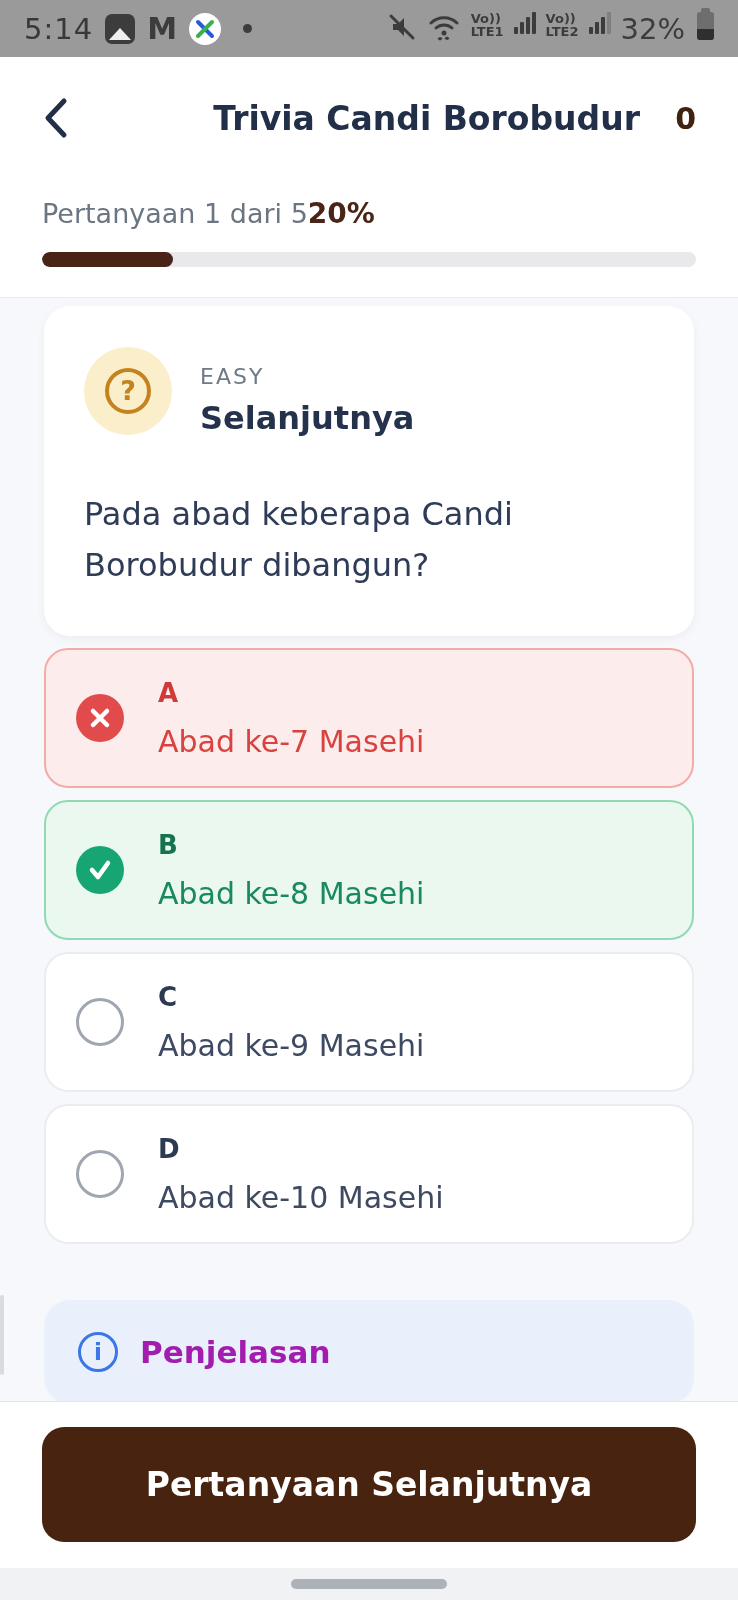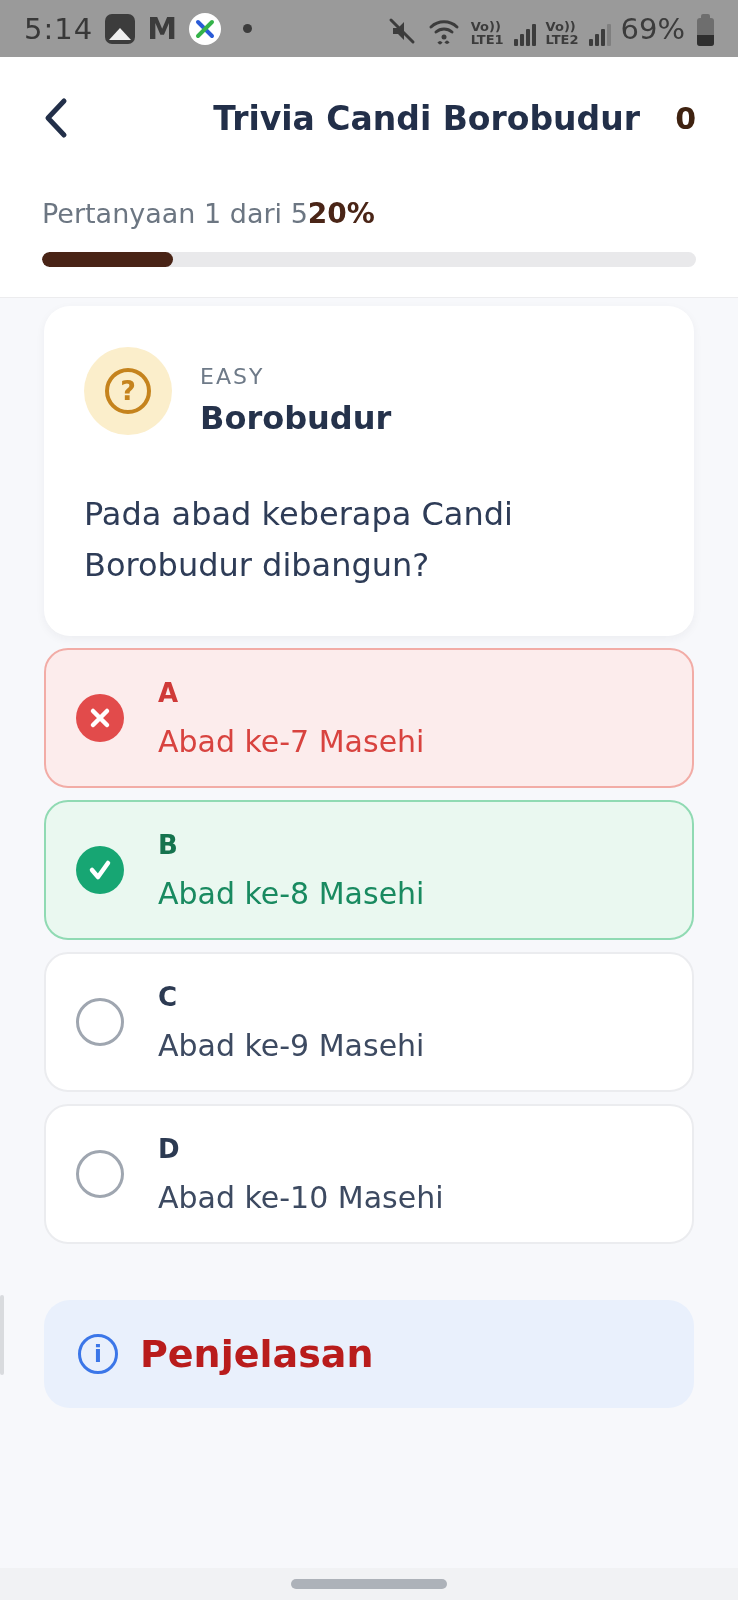--- a/index.html
+++ b/index.html
@@ -4,21 +4,21 @@
 <style>
   * { margin:0; padding:0; box-sizing:border-box; }
   html,body { width:738px; }
   body { font-family:"DejaVu Sans","Liberation Sans",sans-serif; }
 
   .screen { position:relative; width:738px; height:1600px; background:#f7f8fb; overflow:hidden; display:flex; flex-direction:column; }
 
   
   .status-bar { height:57px; background:#9a9a9a; display:flex; align-items:center; padding:7px 24px; flex-shrink:0; }
   .sb-left { display:flex; align-items:center; gap:12px; }
-  .sb-right { margin-left:auto; display:flex; align-items:flex-end; gap:10px; }
+  .sb-right { margin-left:auto; display:flex; align-items:flex-start; gap:10px; }
   .sb-time { font-size:29px; color:#383838; letter-spacing:1px; }
   .sb-icon { display:flex; align-items:center; justify-content:center; }
   .photos-ic { width:30px; height:30px; background:#3c3c3c; border-radius:7px; position:relative; overflow:hidden; }
   .photos-ic::after { content:""; position:absolute; left:4px; bottom:4px; border-left:11px solid transparent; border-right:11px solid transparent; border-bottom:12px solid #f0f0f0; }
   .gmail-ic { font-size:30px; font-weight:700; color:#3c3c3c; line-height:1; }
   .xl-ic { width:32px; height:32px; background:#fff; border-radius:50%; display:flex; align-items:center; justify-content:center; }
   .notif-dot { width:9px; height:9px; border-radius:50%; background:#3c3c3c; margin-left:10px; }
   .net-label { display:flex; flex-direction:column; align-items:flex-start; line-height:1; }
   .net-label span { font-size:13px; color:#3c3c3c; font-weight:600; }
   .bars { display:flex; align-items:flex-end; gap:2px; height:22px; }
@@ -68,21 +68,21 @@
   .option.correct .opt-letter { color:#15734e; }
   .option.correct .opt-text { color:#198a60; }
 
   .option.neutral { background:#fff; border-color:#ebecef; }
   .option.neutral .badge { background:transparent; border:3px solid #9fa6b0; }
   .option.neutral .opt-letter { color:#2c3a52; }
   .option.neutral .opt-text { color:#3d4a61; }
 
   .explanation-card { margin-top:56px; background:#e9f0fc; border-radius:26px; padding:32px 34px; display:flex; align-items:center; gap:22px; cursor:pointer; }
   .info-icon { width:40px; height:40px; border-radius:50%; border:3px solid #3b76e8; color:#3b76e8; font-size:23px; font-weight:600; display:flex; align-items:center; justify-content:center; flex-shrink:0; font-style:normal; }
-  .explanation-label { color:#b91c1c; font-size:38px; font-weight:700; }
+  .explanation-label { color:#a21caf; font-size:31px; font-weight:700; }
 
   .scroll-indicator { position:absolute; left:0; top:1295px; width:4px; height:80px; background:#d9dbde; border-radius:2px; }
 
   
   .footer { position:absolute; left:0; bottom:0; width:100%; }
   .action-bar { background:#fff; border-top:1px solid #e4e4e6; padding:25px 42px 26px; }
   .next-btn { width:100%; height:115px; background:#482310; color:#fff; font-size:33px; font-weight:700; border:none; border-radius:22px; font-family:inherit; cursor:pointer; display:flex; align-items:center; justify-content:center; }
   .gesture-bar { background:#f1f2f4; height:32px; display:flex; align-items:center; justify-content:center; }
   .gesture-pill { width:156px; height:10px; border-radius:6px; background:#adb2b9; }
 </style>
@@ -133,21 +133,21 @@
       <span class="net-label">
         <span>Vo))</span>
         <span>LTE2</span>
       </span>
       <span class="bars">
         <i style="height:7px"></i>
           <i style="height:12px"></i>
           <i style="height:17px"></i>
           <i class="dim" style="height:22px"></i>
       </span>
-      <span class="sb-batt-txt">69%</span>
+      <span class="sb-batt-txt">32%</span>
       <span class="batt"></span>
     </div>
   </div>
 
   <div class="app-header">
     <div class="header-row">
       <span class="back-btn">
         <svg width="26" height="42" viewBox="0 0 26 42">
           <polyline points="22,4 6,21 22,38" fill="none" stroke="#222f49" stroke-width="5" stroke-linecap="round" stroke-linejoin="round"></polyline>
         </svg>
@@ -166,21 +166,21 @@
 
   <div class="content">
 
     <div class="question-card">
       <div class="qc-top">
         <div class="q-icon-wrap">
           <div class="q-icon">?</div>
         </div>
         <div>
           <div class="difficulty">EASY</div>
-          <div class="qc-heading">Borobudur</div>
+          <div class="qc-heading">Selanjutnya</div>
         </div>
       </div>
       <div class="question-text">Pada abad keberapa Candi Borobudur dibangun?</div>
     </div>
 
     <div class="option incorrect">
       <span class="badge">
         <svg width="26" height="26" viewBox="0 0 26 26">
           <path d="M6 6 L20 20 M20 6 L6 20" stroke="#fff" stroke-width="4.5" stroke-linecap="round"></path>
         </svg>
@@ -222,18 +222,21 @@
     <div class="explanation-card">
       <span class="info-icon">i</span>
       <span class="explanation-label">Penjelasan</span>
     </div>
 
   </div>
 
   <div class="scroll-indicator"></div>
 
   <div class="footer">
+    <div class="action-bar">
+      <button class="next-btn">Pertanyaan Selanjutnya</button>
+    </div>
     <div class="gesture-bar">
       <div class="gesture-pill"></div>
     </div>
   </div>
 
 </div>
 
 </body></html>

